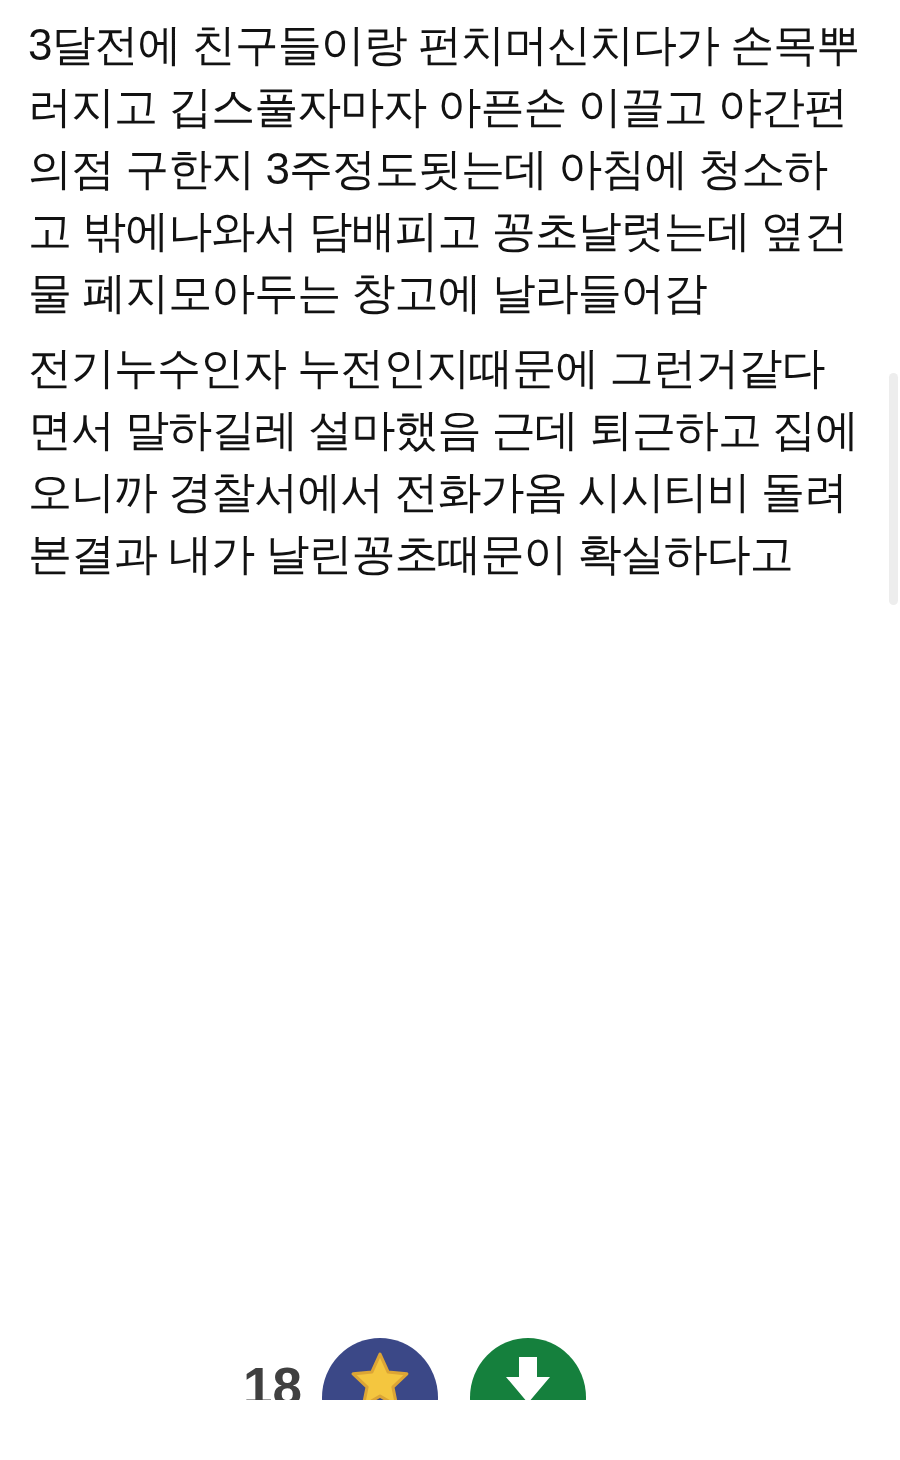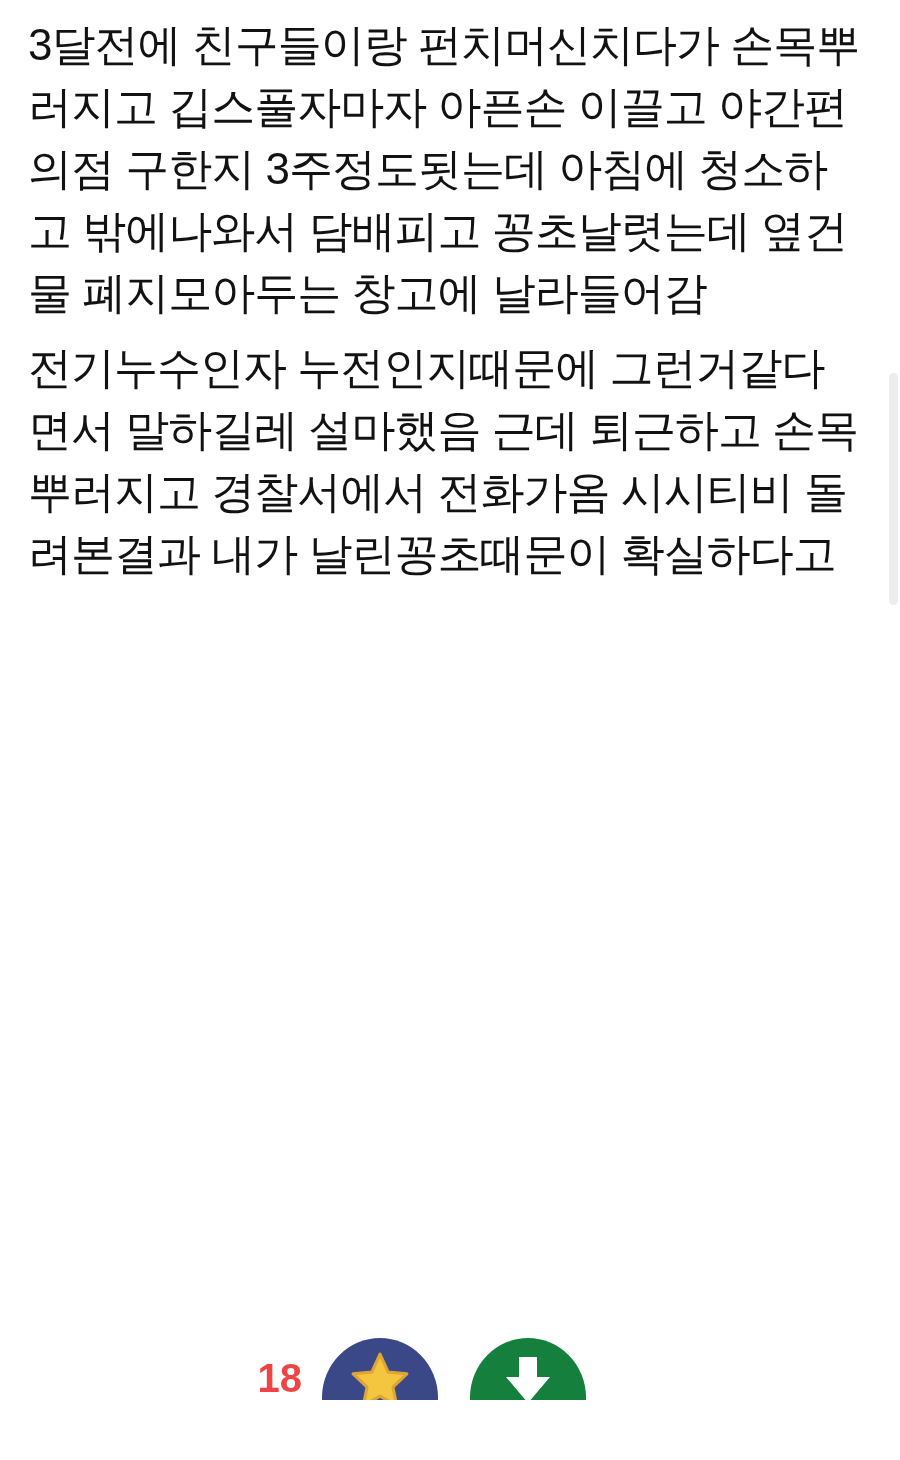--- a/index.html
+++ b/index.html
@@ -33,23 +33,23 @@
     background: #ededed;
     border-radius: 5px;
   }
   
   .up-total {
     position: absolute;
     left: 190px;
     top: 1356px;
     width: 112px;
     text-align: right;
-    font-size: 40px;
+    font-size: 53px;
     font-weight: bold;
-    color: #ef4444;
+    color: #404040;
   }
   .up-fixed {
     position: absolute;
     left: 190px;
     top: 1402px;
     width: 112px;
     display: flex;
     align-items: center;
     gap: 6px;
   }
@@ -113,21 +113,21 @@
     color: #71767f;
   }
 </style>
 </head>
 <body>
 
 <div class="page">
 
   <div class="post-content">
     <p class="post-paragraph">3달전에 친구들이랑 펀치머신치다가 손목뿌러지고 깁스풀자마자 아픈손 이끌고 야간편의점 구한지 3주정도됫는데 아침에 청소하고 밖에나와서 담배피고 꽁초날렷는데 옆건물 폐지모아두는 창고에 날라들어감</p>
-    <p class="post-paragraph">전기누수인자 누전인지때문에 그런거같다면서 말하길레 설마했음 근데 퇴근하고 손목뿌러지고 경찰서에서 전화가옴 시시티비 돌려본결과 내가 날린꽁초때문이 확실하다고</p>
+    <p class="post-paragraph">전기누수인자 누전인지때문에 그런거같다면서 말하길레 설마했음 근데 퇴근하고 집에오니까 경찰서에서 전화가옴 시시티비 돌려본결과 내가 날린꽁초때문이 확실하다고</p>
 
   </div>
 
   <div class="scrollbar-thumb"></div>
 
   <div class="up-total">18</div>
 
   <div class="up-fixed">
     <span class="member-badge">
       <svg width="15" height="15" viewBox="0 0 16 16">

